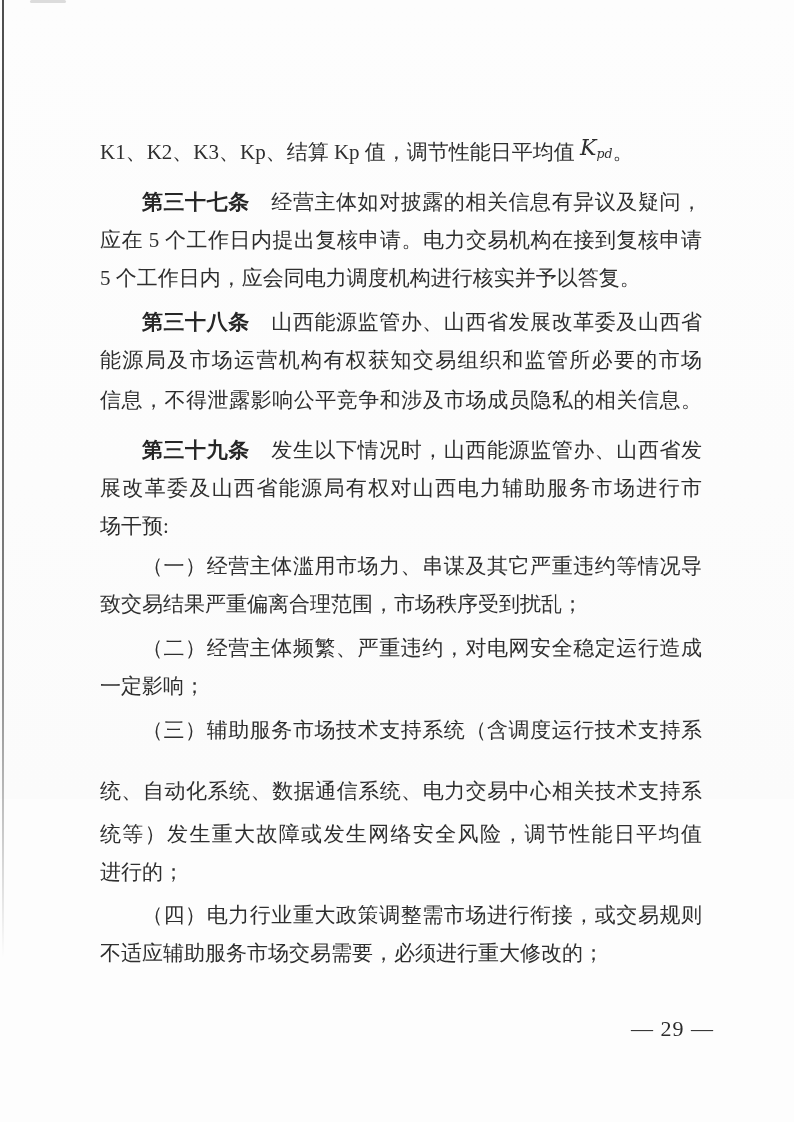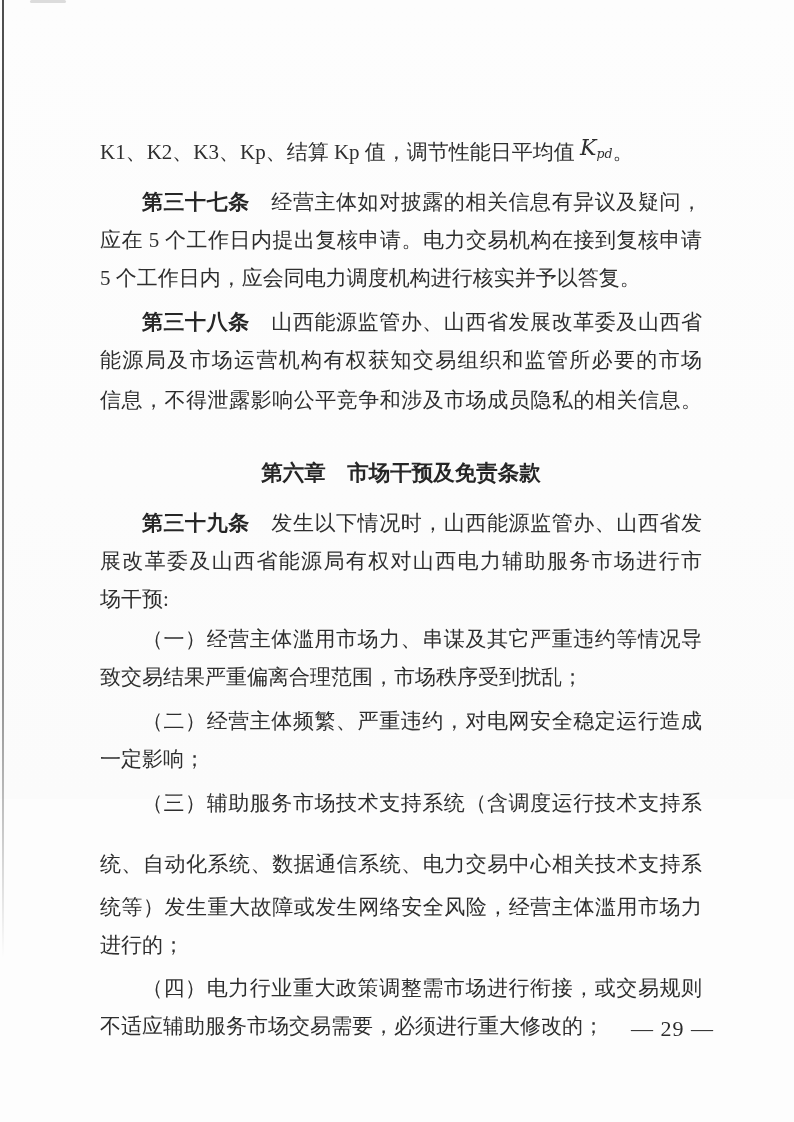--- a/index.html
+++ b/index.html
@@ -105,29 +105,28 @@
   <div class="edge-line"></div>
   <div class="top-smudge"></div>
   <main class="textcol" id="textcol">
       <div class="line"><span class="seg-n">K1、K2、K3、Kp、结算 Kp 值，调节性能日平均值 </span><span class="seg-kvar">K</span><span class="seg-ksub">pd</span><span class="seg-n">。</span></div>
       <div class="line just" style="margin-top: 12px; text-indent: 2em;"><span class="seg-b">第三十七条</span><span class="seg-n">　经营主体如对披露的相关信息有异议及疑问，</span></div>
       <div class="line just"><span class="seg-n">应在 5 个工作日内提出复核申请。电力交易机构在接到复核申请</span></div>
       <div class="line"><span class="seg-n">5 个工作日内，应会同电力调度机构进行核实并予以答复。</span></div>
       <div class="line just" style="margin-top: 6px; text-indent: 2em;"><span class="seg-b">第三十八条</span><span class="seg-n">　山西能源监管办、山西省发展改革委及山西省</span></div>
       <div class="line just"><span class="seg-n">能源局及市场运营机构有权获知交易组织和监管所必要的市场</span></div>
       <div class="line just" style="margin-top: 2px;"><span class="seg-n">信息，不得泄露影响公平竞争和涉及市场成员隐私的相关信息。</span></div>
-      <div class="line center heading" style="margin-top: 35px;"><span class="seg-b">第六章　市场干预及免责条款</span></div>
       <div class="line just" style="margin-top: 12px; text-indent: 2em;"><span class="seg-b">第三十九条</span><span class="seg-n">　发生以下情况时，山西能源监管办、山西省发</span></div>
       <div class="line just"><span class="seg-n">展改革委及山西省能源局有权对山西电力辅助服务市场进行市</span></div>
       <div class="line"><span class="seg-n">场干预:</span></div>
       <div class="line just" style="margin-top: 2px; text-indent: 2em;"><span class="seg-n">（一）经营主体滥用市场力、串谋及其它严重违约等情况导</span></div>
       <div class="line"><span class="seg-n">致交易结果严重偏离合理范围，市场秩序受到扰乱；</span></div>
       <div class="line just" style="margin-top: 6px; text-indent: 2em;"><span class="seg-n">（二）经营主体频繁、严重违约，对电网安全稳定运行造成</span></div>
       <div class="line"><span class="seg-n">一定影响；</span></div>
       <div class="line just" style="margin-top: 6px; text-indent: 2em;"><span class="seg-n">（三）辅助服务市场技术支持系统（含调度运行技术支持系</span></div>
       <div class="line just" style="margin-top: 23px;"><span class="seg-n">统、自动化系统、数据通信系统、电力交易中心相关技术支持系</span></div>
-      <div class="line just" style="margin-top: 5px;"><span class="seg-n">统等）发生重大故障或发生网络安全风险，经营主体滥用市场力</span></div>
+      <div class="line just" style="margin-top: 5px;"><span class="seg-n">统等）发生重大故障或发生网络安全风险，调节性能日平均值</span></div>
       <div class="line"><span class="seg-n">进行的；</span></div>
       <div class="line just" style="margin-top: 5px; text-indent: 2em;"><span class="seg-n">（四）电力行业重大政策调整需市场进行衔接，或交易规则</span></div>
       <div class="line"><span class="seg-n">不适应辅助服务市场交易需要，必须进行重大修改的；</span></div>
     </main>
   <div class="pagenum">— 29 —</div>
 </div>
 
 </body></html>

